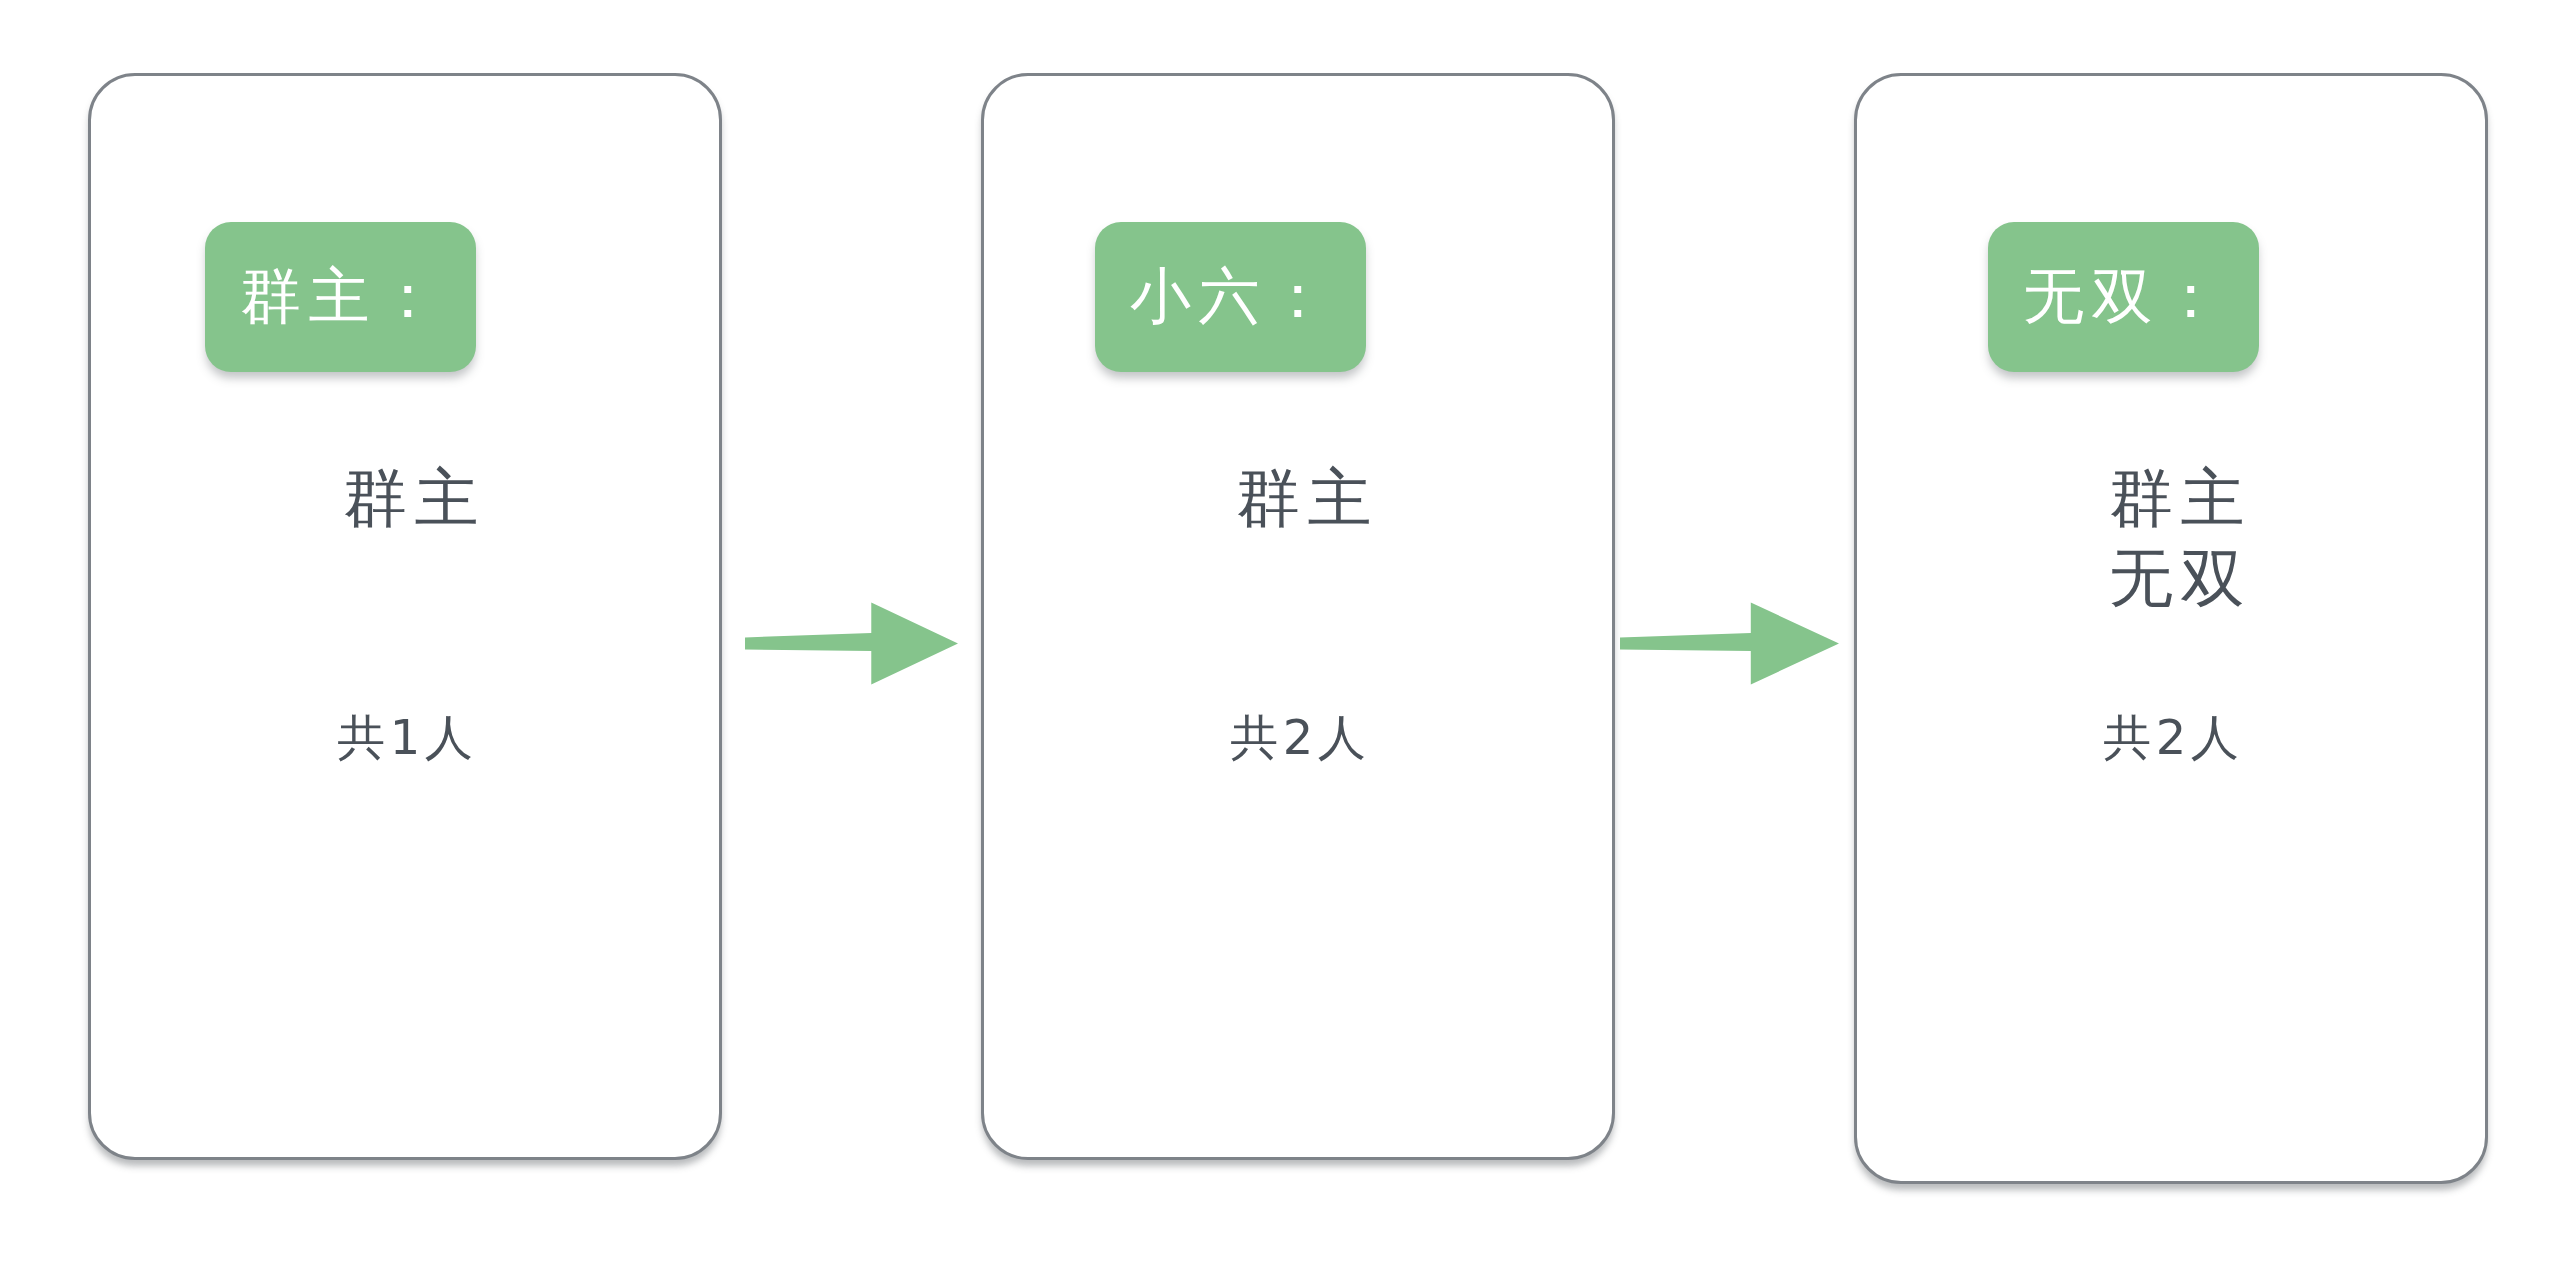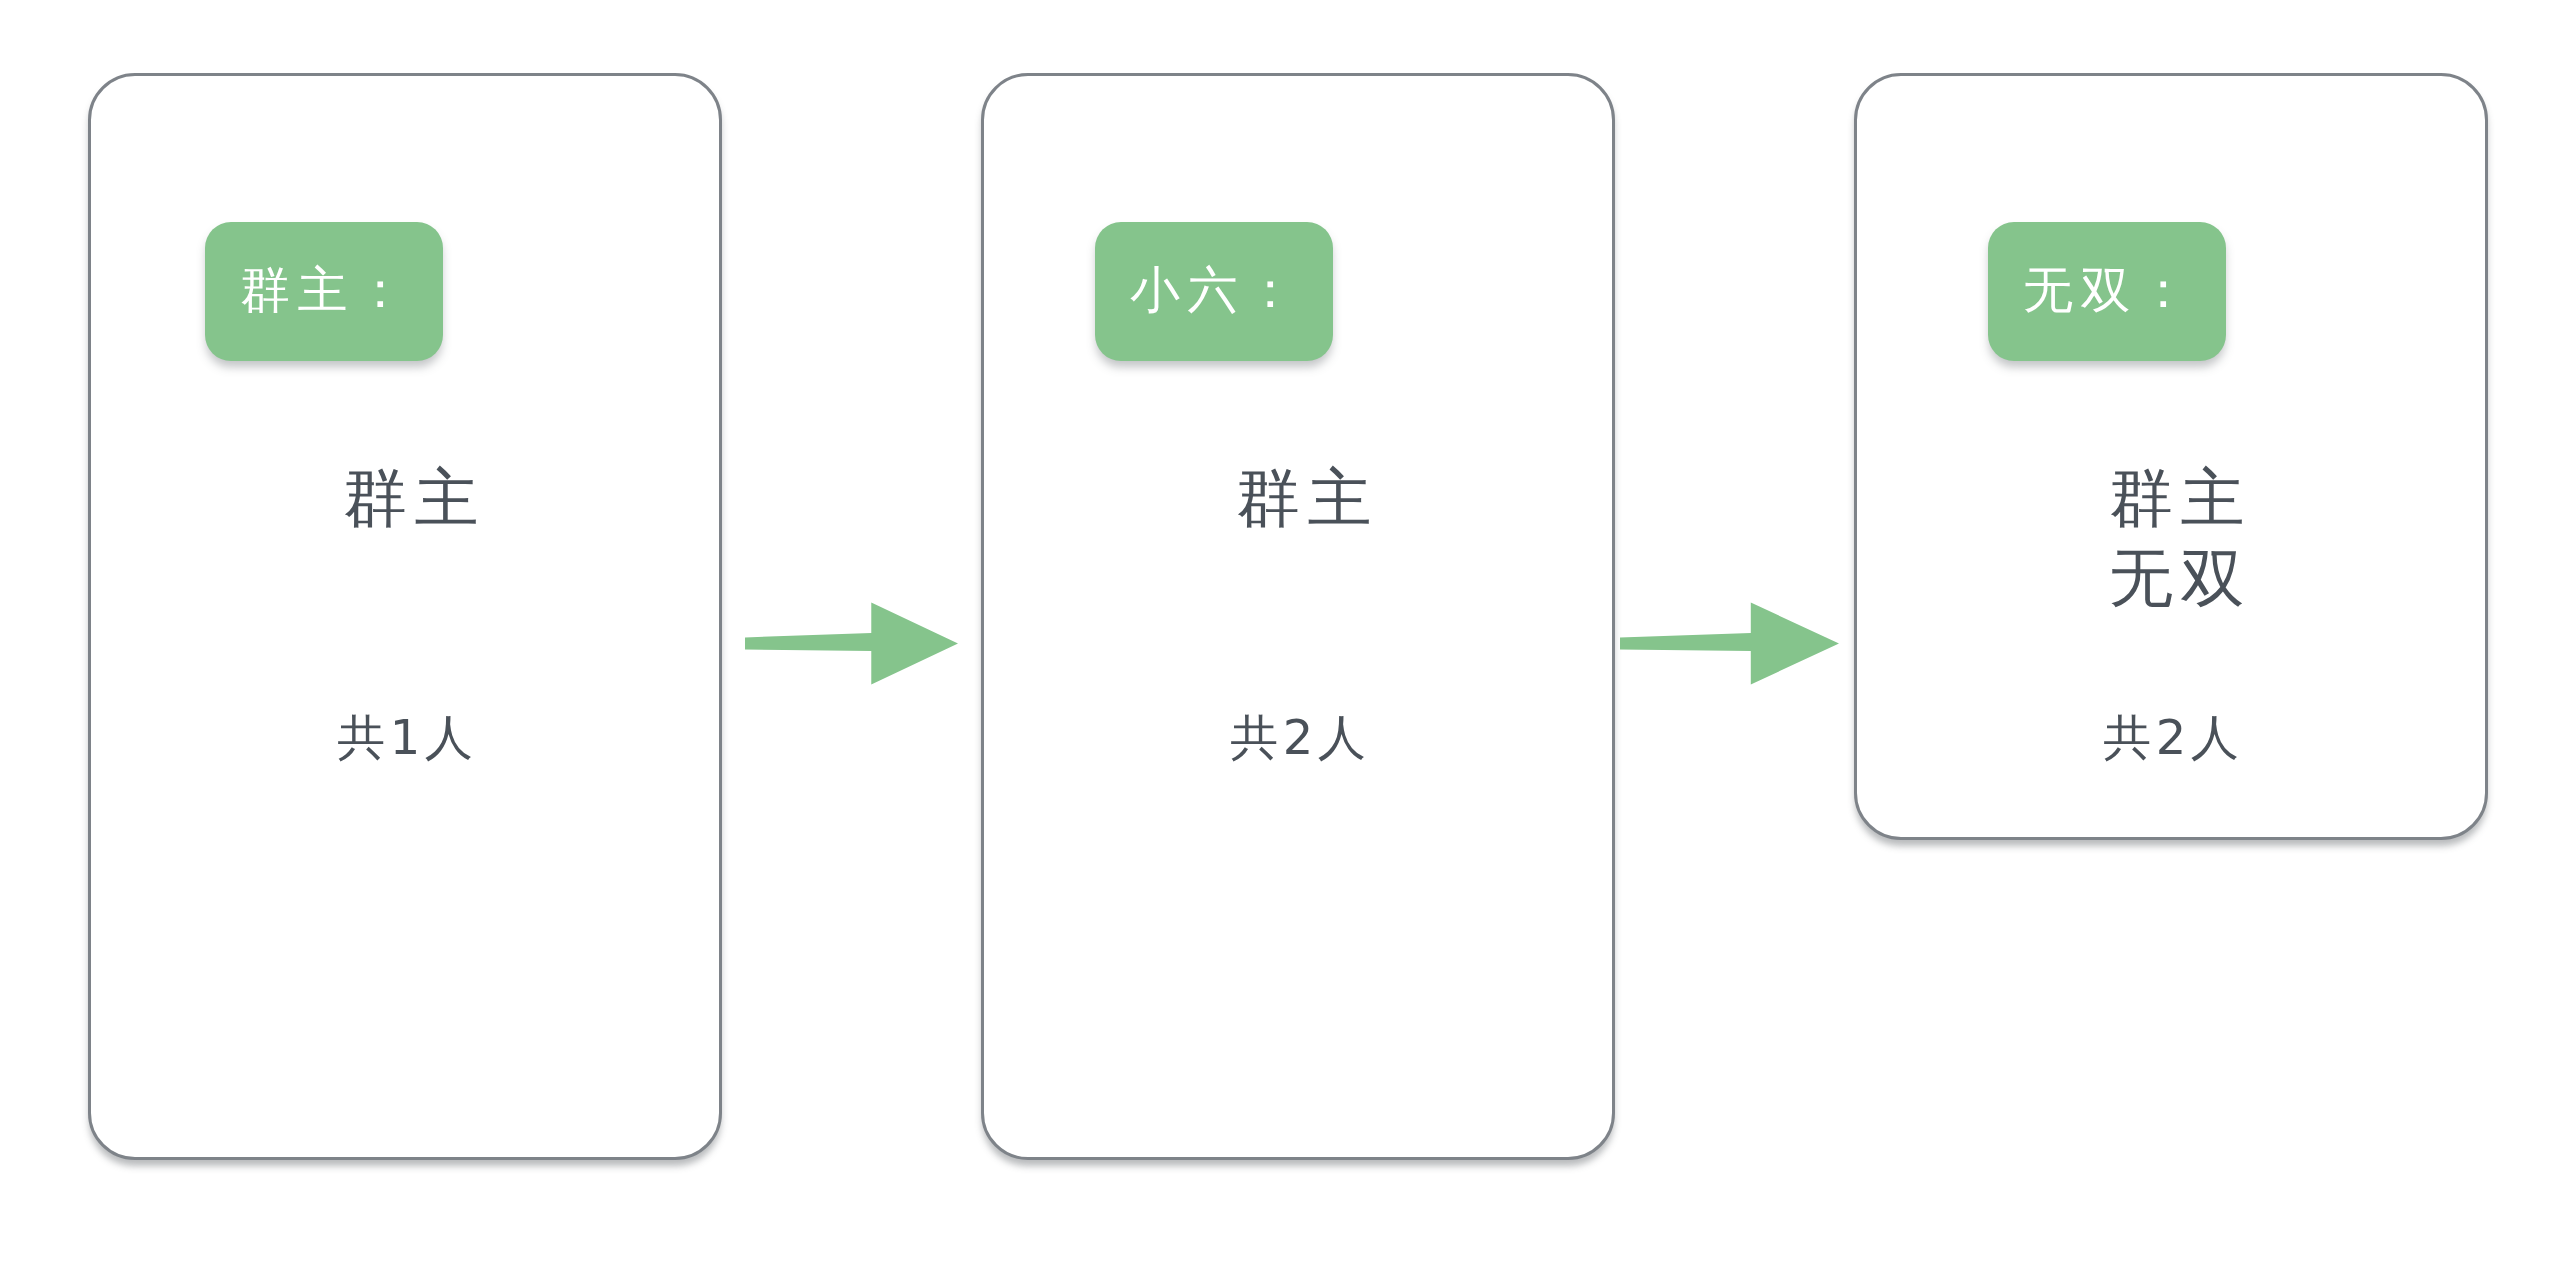--- a/index.html
+++ b/index.html
@@ -29,34 +29,34 @@
     border: 3px solid #7E8389;
     border-radius: 47px;
     box-shadow: 0 6.9px 7.6px -1.5px rgba(70,75,82,0.38);
     display: flex;
     flex-direction: column;
     align-items: center;
   }
 
   .card-1 { left: 88px;  top: 73px; width: 634px;  height: 1087px; }
   .card-2 { left: 981px; top: 73px; width: 634px;  height: 1087px; }
-  .card-3 { left: 1854px; top: 73px; width: 634px;  height: 767px; }
+  .card-3 { left: 1854px; top: 73px; width: 634px;  height: 1111px; }
 
   
   .badge {
     position: absolute;
     top: 146px;
     background: #85C48C;
     border-radius: 26px;
     box-shadow: 0 6.9px 10px -1.5px rgba(80,86,92,0.34);
     color: #ffffff;
     display: flex;
     align-items: center;
     justify-content: center;
-    font-size: 50px;
+    font-size: 61px;
     letter-spacing: 7.6px;
     font-weight: 500;
     line-height: 1;
     padding: 43px 30.5px 46px 35px;
     white-space: nowrap;
   }
   .card-1 .badge { left: 114px; }
   .card-2 .badge { left: 111px; }
   .card-3 .badge { left: 131px; }
 

